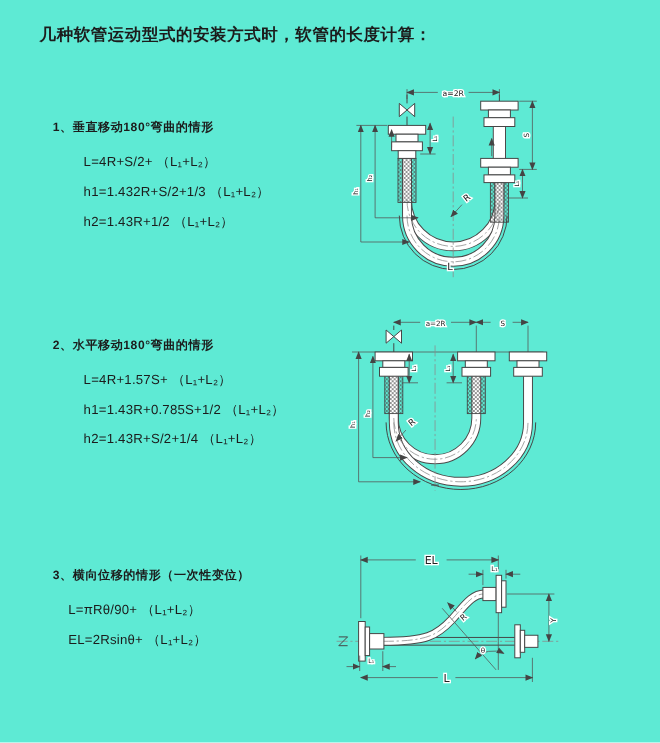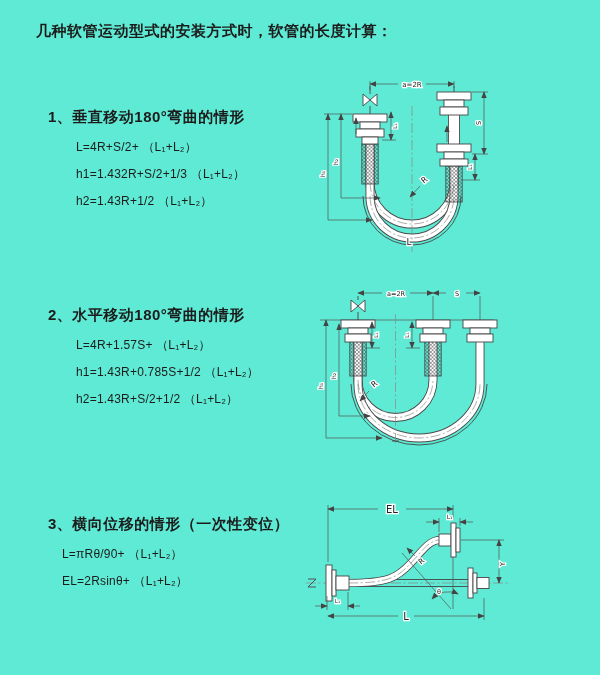--- a/index.html
+++ b/index.html
@@ -1,20 +1,20 @@
 <!DOCTYPE html>
 <html><head>
 <meta charset="utf-8">
 <style>
   html,body{margin:0;padding:0;background:#fff;}
   .doc{position:relative;width:600px;height:675px;background:#5eead4;overflow:hidden;
        font-family:"Liberation Sans","DejaVu Sans",sans-serif;color:#1c1c1c;}
   .abs{position:absolute;}
   .title{left:36px;top:22px;font-size:15px;font-weight:bold;letter-spacing:.5px;}
-  .s-head{font-size:15px;font-weight:bold;letter-spacing:.5px;}
+  .s-head{font-size:11px;font-weight:bold;letter-spacing:.5px;}
   .formulas{font-size:12px;letter-spacing:.2px;}
   .formulas div{height:27px;line-height:27px;white-space:pre;}
   
   .ln{stroke:#454545;stroke-width:.9;fill:none}
   .fit{stroke:#454545;stroke-width:.9;fill:#fff}
   .hfill{fill:url(#hatch);stroke:#454545;stroke-width:.8}
   .tube-o{stroke:#4a4a4a;stroke-width:9;fill:none}
   .tube-i{stroke:#fff;stroke-width:7.2;fill:none}
   .tube3-o{stroke:#4a4a4a;stroke-width:8;fill:none}
   .tube3-i{stroke:#fff;stroke-width:6.4;fill:none}
@@ -47,21 +47,21 @@
   <div class="abs formulas" style="left:76px;top:134px">
     <div>L=4R+S/2+ （L₁+L₂）</div>
     <div>h1=1.432R+S/2+1/3 （L₁+L₂）</div>
     <div>h2=1.43R+1/2 （L₁+L₂）</div>
   </div>
 
   <div class="abs s-head" style="left:48px;top:306px">2、水平移动180°弯曲的情形</div>
   <div class="abs formulas" style="left:76px;top:332px">
     <div>L=4R+1.57S+ （L₁+L₂）</div>
     <div>h1=1.43R+0.785S+1/2 （L₁+L₂）</div>
-    <div>h2=1.43R+S/2+1/2 （L₁+L₂）</div>
+    <div>h2=1.43R+S/2+1/4 （L₁+L₂）</div>
   </div>
 
   <div class="abs s-head" style="left:48px;top:515px">3、横向位移的情形（一次性变位）</div>
   <div class="abs formulas" style="left:62px;top:541px">
     <div>L=πRθ/90+ （L₁+L₂）</div>
     <div>EL=2Rsinθ+ （L₁+L₂）</div>
   </div>
 
   <svg class="abs" style="left:312px;top:70px" width="285" height="192" viewBox="0 0 285 192">
 

